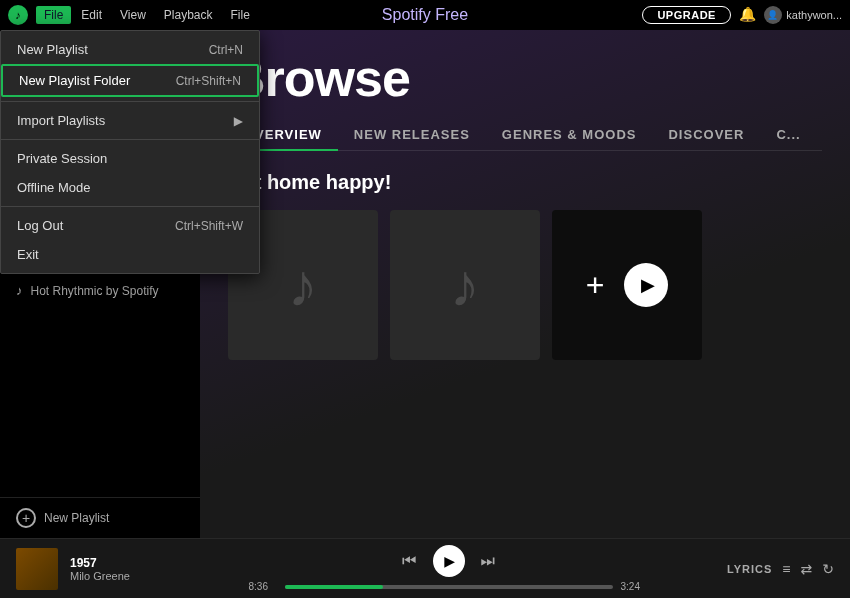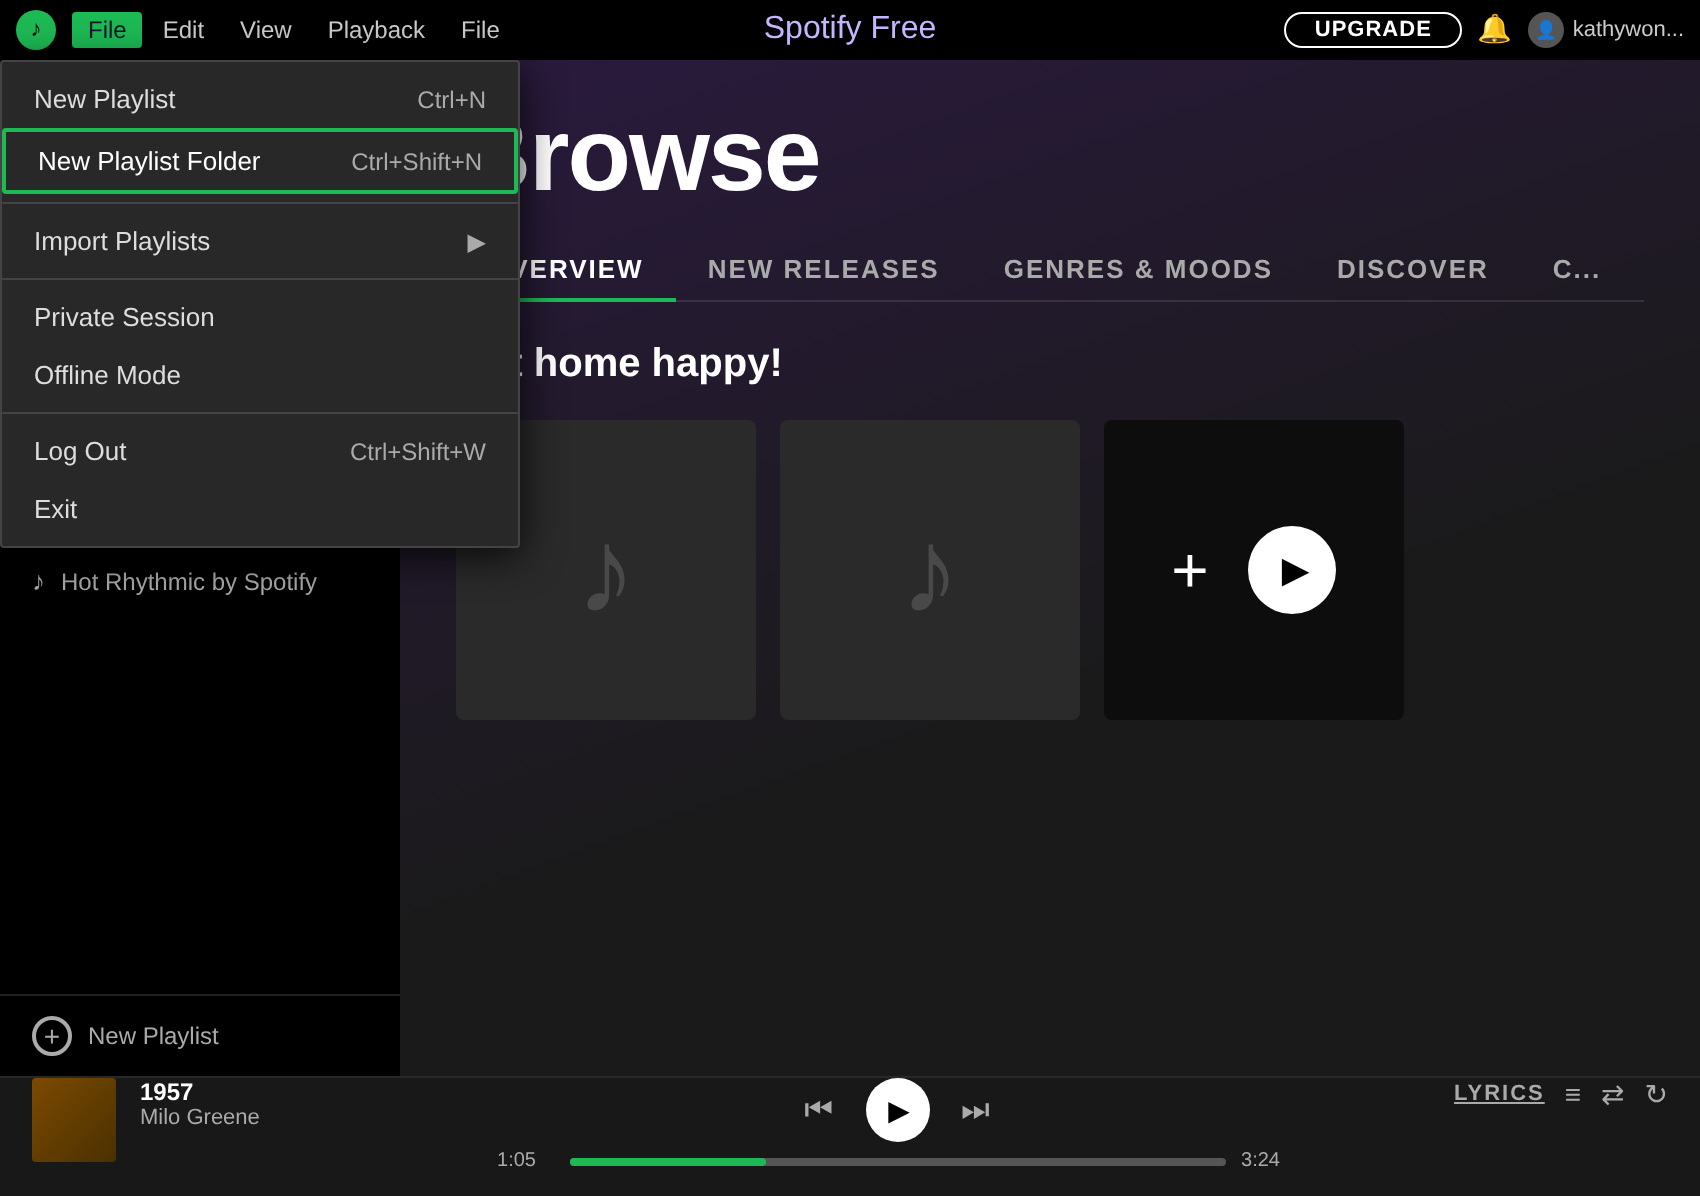--- a/index.html
+++ b/index.html
@@ -291,21 +291,21 @@
       margin-left: 3px;
     }
 
     
     #bottom-player {
       width: 100%;
       height: 60px;
       background: #181818;
       border-top: 1px solid #282828;
       display: flex;
-      align-items: flex-start;
+      align-items: center;
       padding: 0 16px;
       gap: 12px;
       position: absolute;
       bottom: 0;
       left: 0;
     }
     #player-album-art {
       width: 42px;
       height: 42px;
       background: #555;
@@ -399,21 +399,20 @@
       color: #aaa;
       cursor: pointer;
       font-size: 14px;
     }
     #lyrics-btn {
       font-size: 11px;
       color: #aaa;
       cursor: pointer;
       letter-spacing: 1px;
       font-weight: bold;
-      text-decoration: underline;
     }
 
     
     #file-dropdown {
       position: absolute;
       top: 30px;
       left: 0;
       width: 260px;
       background: #282828;
       border: 1px solid #444;
@@ -598,21 +597,21 @@
   </div>
   <div id="player-controls">
     <div id="player-buttons">
       <span class="player-btn">⏮</span>
       <div class="player-play-btn">
         <span class="player-play-icon">▶</span>
       </div>
       <span class="player-btn">⏭</span>
     </div>
     <div id="player-progress">
-      <span class="time-label">1:05</span>
+      <span class="time-label">8:36</span>
       <div id="progress-bar-container">
         <div id="progress-bar-fill" style="width: 30%;"></div>
       </div>
       <span class="time-label">3:24</span>
     </div>
   </div>
   <div id="player-right">
     <span id="lyrics-btn">LYRICS</span>
     <span class="player-right-btn">≡</span>
     <span class="player-right-btn">⇄</span>

